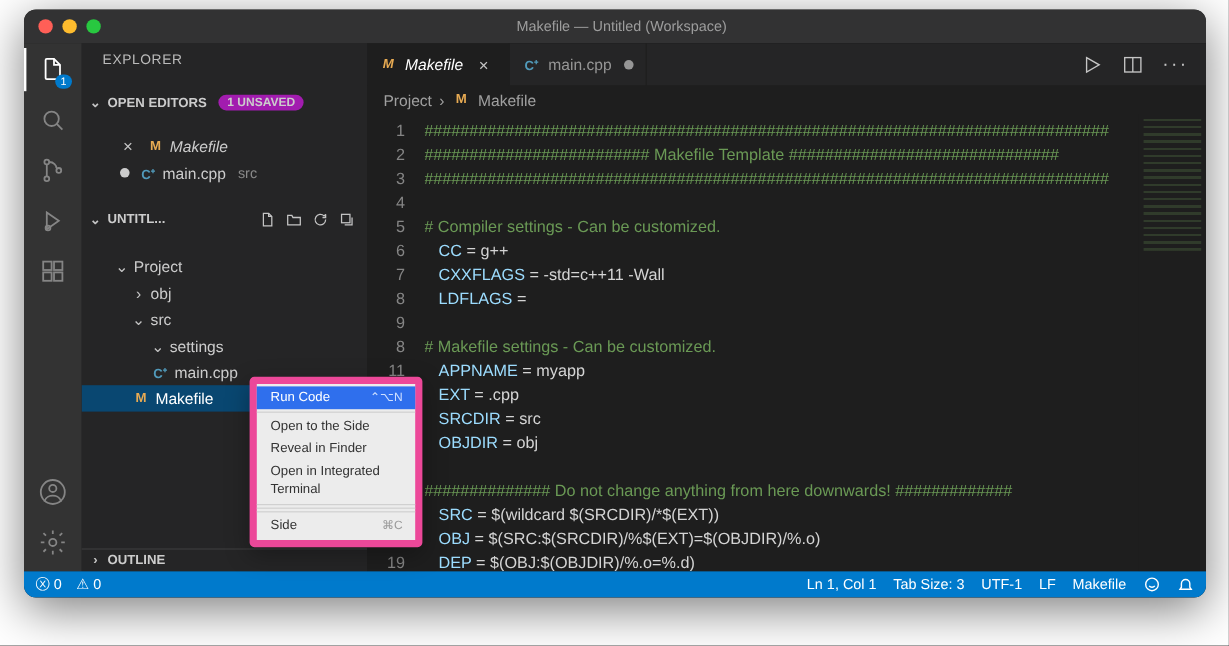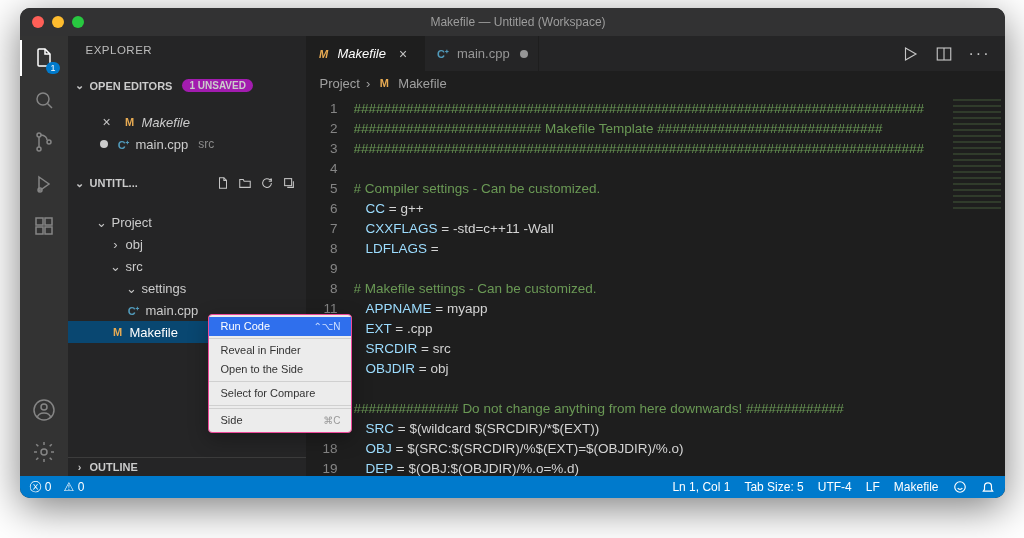--- a/index.html
+++ b/index.html
@@ -48,21 +48,21 @@
 .code { flex: 1; display: flex; font-family: Menlo, Consolas, monospace; font-size: 13.5px; line-height: 20px; position: relative; overflow: hidden; }
 .gutter { width: 48px; text-align: right; color: #858585; padding-right: 16px; padding-top: 4px; user-select: none; }
 .lines { flex: 1; padding-top: 4px; color: #d4d4d4; white-space: pre; overflow: hidden; }
 .tok-comment { color: #6A9955; }
 .tok-var { color: #9cdcfe; margin-left: 12px; }
 .tok-op { color: #d4d4d4; }
 .minimap { position: absolute; right: 0; top: 0; width: 56px; height: 100%; background: #1e1e1e; opacity: 0.6; }
 .minimap::before { content: ""; position: absolute; left: 4px; top: 4px; right: 4px; height: 110px; background: repeating-linear-gradient(0deg, #6A9955 0 2px, transparent 2px 6px); opacity: 0.4; }
 .statusbar { height: 22px; background: #007acc; color: #fff; display: flex; align-items: center; font-size: 12px; padding: 0 10px; gap: 12px; }
 .statusbar .right { margin-left: auto; display: flex; align-items: flex-end; gap: 14px; }
-.context-menu { position: absolute; width: 144px; background: #ececec; border: 1px solid #ec4899; border-radius: 4px; box-shadow: 0 6px 20px rgba(0,0,0,0.3); font-size: 11px; color: #333; z-index: 50; padding: 2px 0; }
+.context-menu { position: absolute; width: 144px; background: #ececec; border: 6px solid #ec4899; border-radius: 4px; box-shadow: 0 6px 20px rgba(0,0,0,0.3); font-size: 11px; color: #333; z-index: 50; padding: 2px 0; }
 .ctx-item { display: flex; align-items: center; padding: 2px 10px 2px 12px; cursor: pointer; line-height: 15px; }
 .ctx-item.sel { background: #2f6fed; color: #fff; }
 .ctx-item .sc { margin-left: auto; color: #999; font-size: 10px; }
 .ctx-item.sel .sc { color: #cfe0ff; }
 .ctx-sep { height: 1px; background: #d0d0d0; margin: 2px 0; }
 svg { display: block; }
 </style>
 </head>
 <body>
 
@@ -278,22 +278,22 @@
         <div class="minimap"></div>
       </div>
     </div>
   </div>
 
   <div class="statusbar">
     <span>ⓧ <span>0</span></span>
     <span>⚠ <span>0</span></span>
     <div class="right">
       <span>Ln 1, Col 1</span>
-      <span>Tab Size: 5</span>
-      <span>UTF-4</span>
+      <span>Tab Size: 3</span>
+      <span>UTF-1</span>
       <span>LF</span>
       <span>Makefile</span>
       <span>
           <svg width="14" height="14" viewBox="0 0 24 24" fill="none" stroke="#fff" stroke-width="2">
             <circle cx="12" cy="12" r="9"></circle>
             <path d="M8 14s1.5 2 4 2 4-2 4-2M9 9h.01M15 9h.01"></path>
           </svg>
         </span>
       <span>
           <svg width="14" height="14" viewBox="0 0 24 24" fill="none" stroke="#fff" stroke-width="2">
@@ -303,29 +303,29 @@
     </div>
   </div>
 
   <div class="context-menu" style="left:188px; top:306px">
     <div class="ctx-item sel">
         <span>Run Code</span>
         <span class="sc">⌃⌥N</span>
       </div>
     <div class="ctx-sep"></div>
     <div class="ctx-item">
+        <span>Open to the Side</span>
+      </div>
+    <div class="ctx-item">
         <span>Reveal in Finder</span>
       </div>
     <div class="ctx-item">
-        <span>Open to the Side</span>
+        <span>Open in Integrated Terminal</span>
       </div>
     <div class="ctx-sep"></div>
-    <div class="ctx-item">
-        <span>Select for Compare</span>
-      </div>
     <div class="ctx-sep"></div>
     <div class="ctx-sep"></div>
     <div class="ctx-item">
         <span>Side</span>
         <span class="sc">⌘C</span>
       </div>
 
   </div>
 </div>
 

